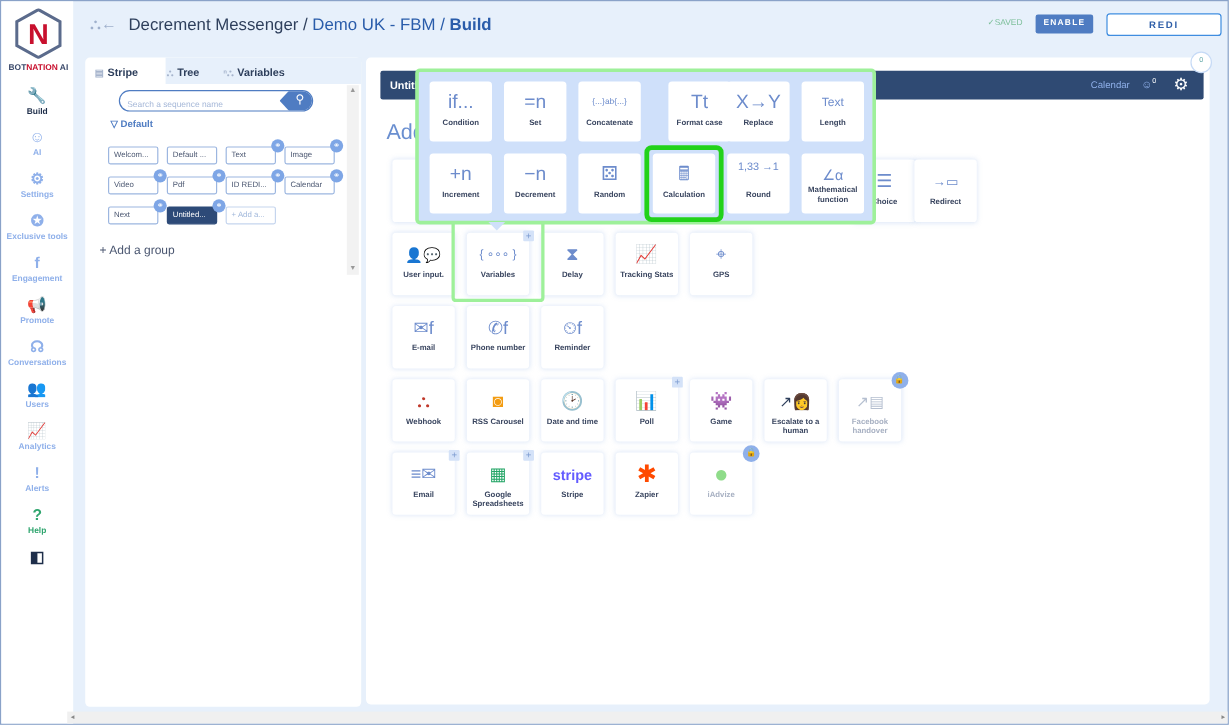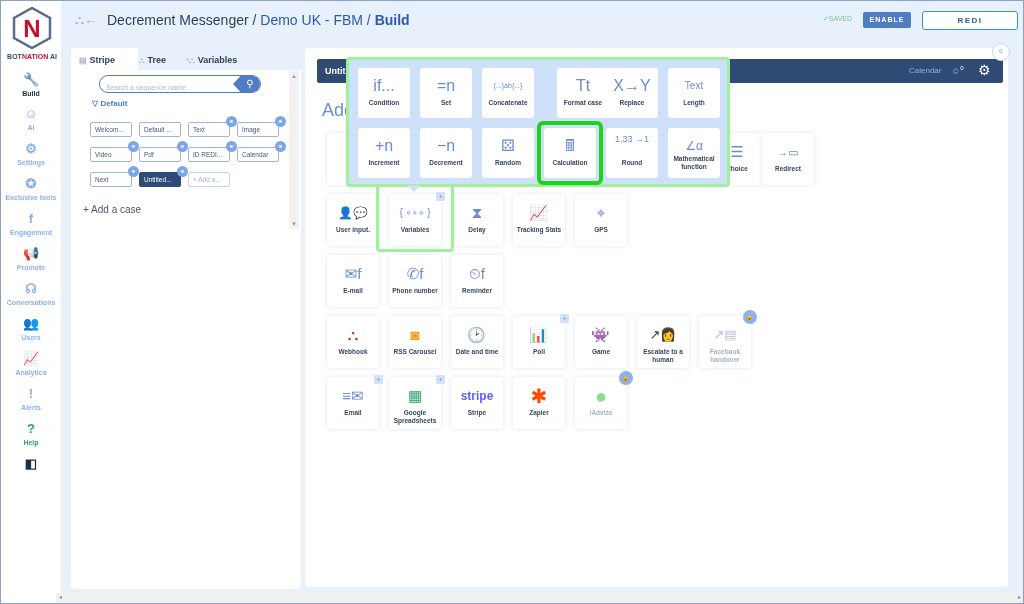--- a/index.html
+++ b/index.html
@@ -140,21 +140,21 @@
 
 <span class="chip-link" style="left:225px;top:115px">⚭</span>
 <span class="chip-link" style="left:274px;top:115px">⚭</span>
 <span class="chip-link" style="left:127px;top:140px">⚭</span>
 <span class="chip-link" style="left:176px;top:140px">⚭</span>
 <span class="chip-link" style="left:225px;top:140px">⚭</span>
 <span class="chip-link" style="left:274px;top:140px">⚭</span>
 <span class="chip-link" style="left:127px;top:165px">⚭</span>
 <span class="chip-link" style="left:176px;top:165px">⚭</span>
 
-<div class="addgroup">+ Add a case</div>
+<div class="addgroup">+ Add a group</div>
 <div class="gscroll">
     <span class="up" style="top:2px">▲</span>
     <span class="dn" style="bottom:2px">▼</span>
   </div>
 
 <div class="mpanel"></div>
 <div class="mbar">
   <span class="mbar-title">Untitled</span>
   <span class="mbar-kw">Calendar</span>
   <span class="mbar-kwicon">☺<sup style="font-size:6px;color:#fff">0</sup></span>

